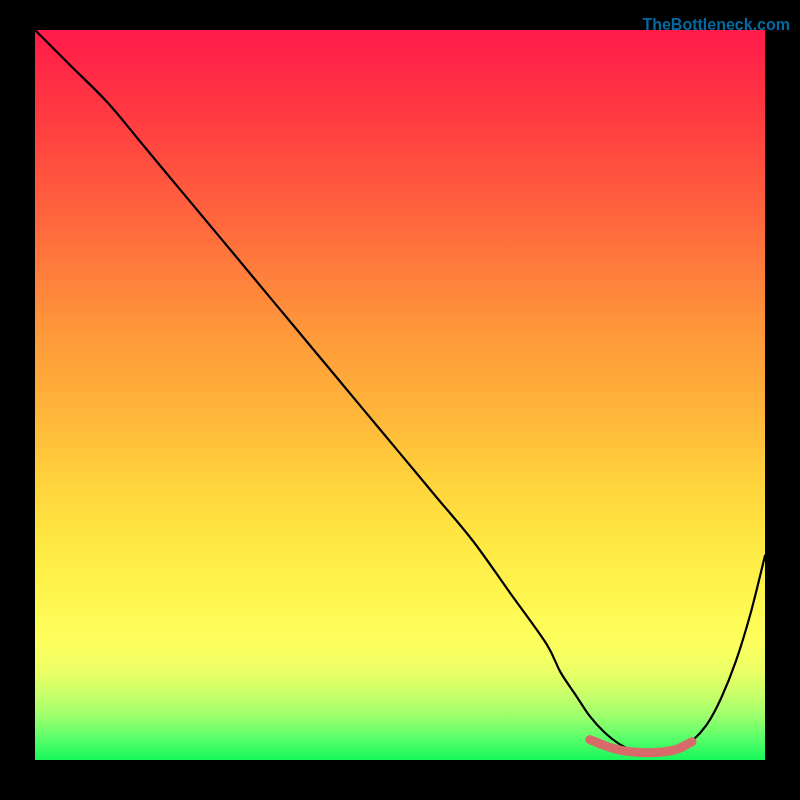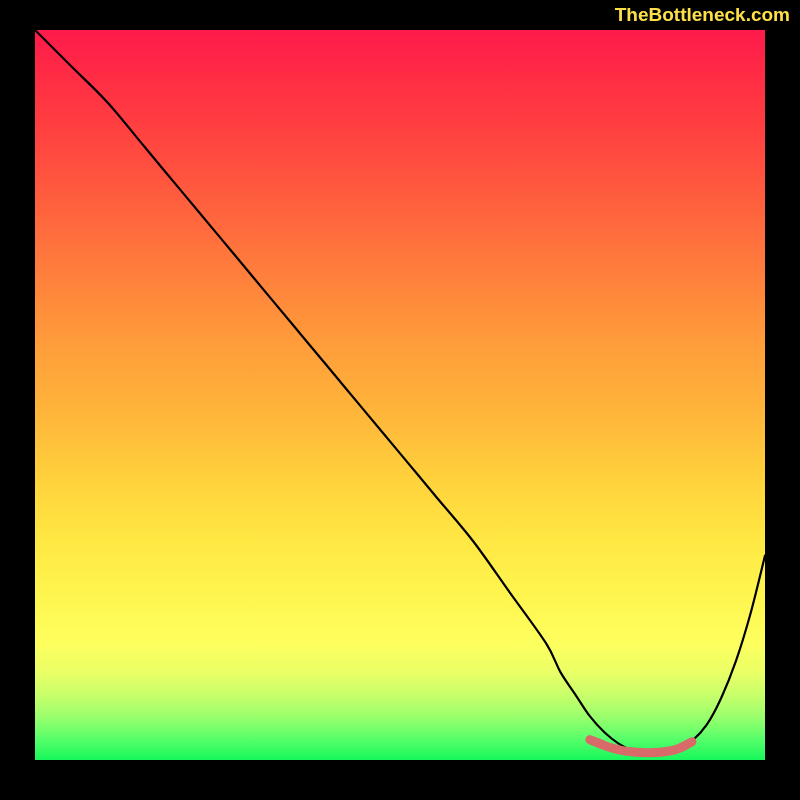--- a/index.html
+++ b/index.html
@@ -7,24 +7,24 @@
     padding: 0;
     background: #000000;
     width: 800px;
     height: 800px;
     overflow: hidden;
     position: relative;
     font-family: Arial, Helvetica, sans-serif;
   }
   .watermark {
     position: absolute;
-    top: 4px;
+    top: 16px;
     right: 10px;
-    color: #fde047;
-    font-size: 19px;
+    color: #0369a1;
+    font-size: 16px;
     font-weight: bold;
     z-index: 10;
   }
   .plot-area {
     position: absolute;
     left: 35px;
     top: 30px;
     width: 730px;
     height: 730px;
   }

